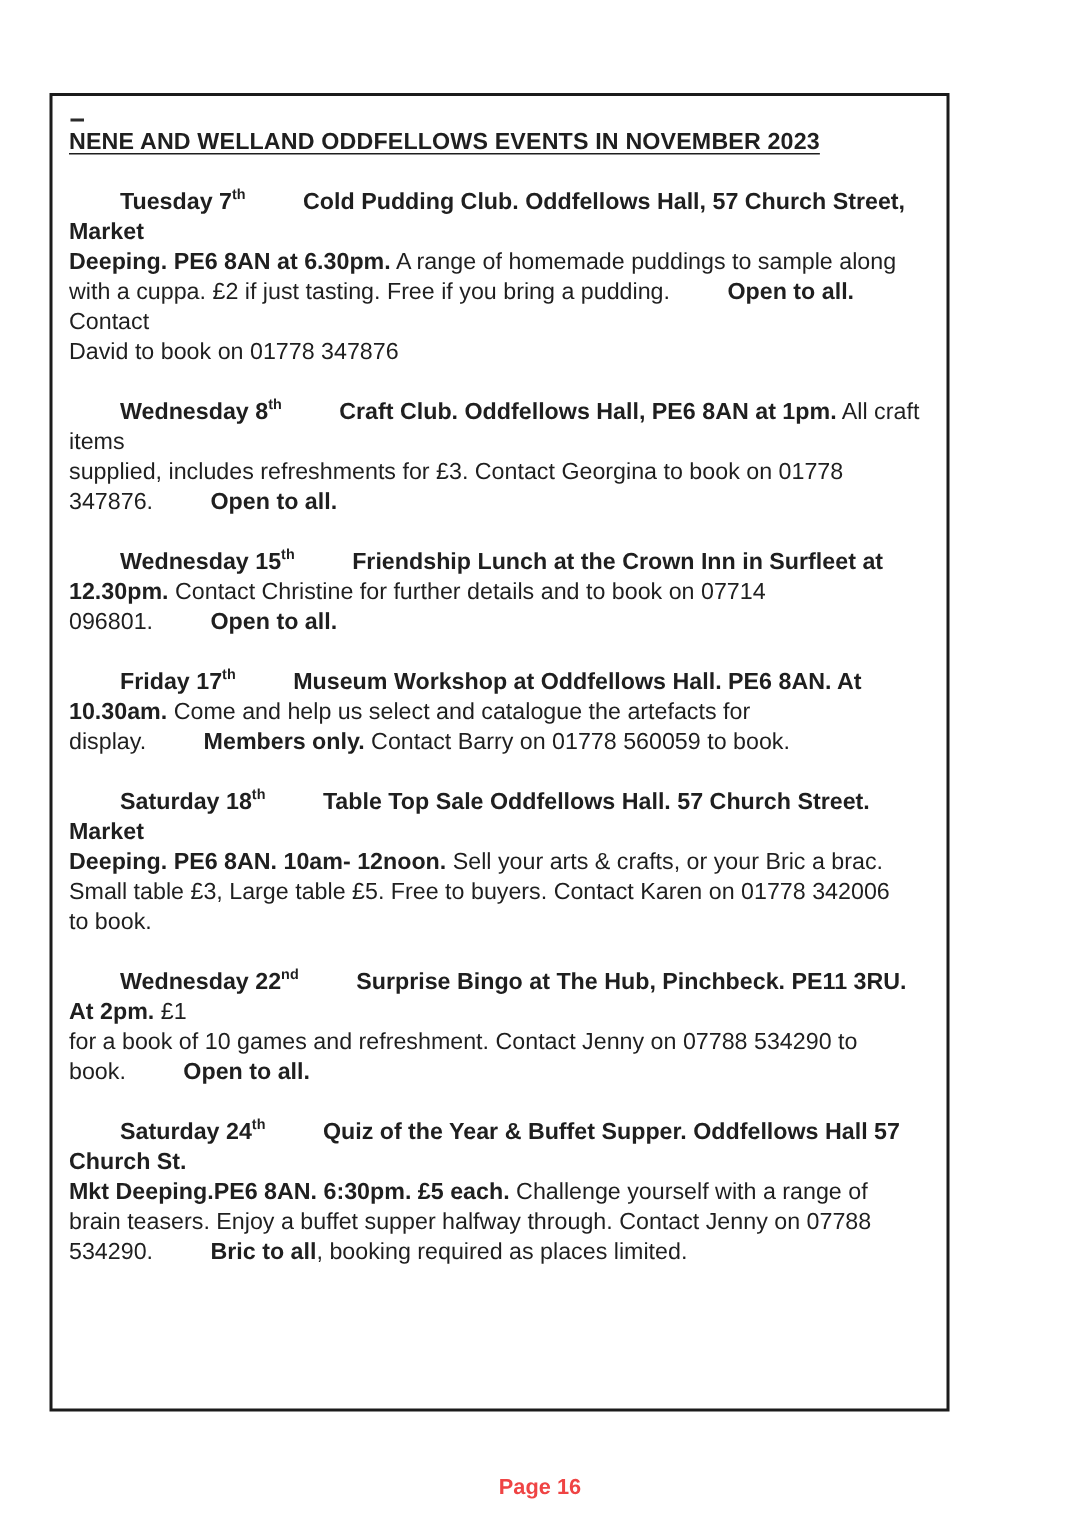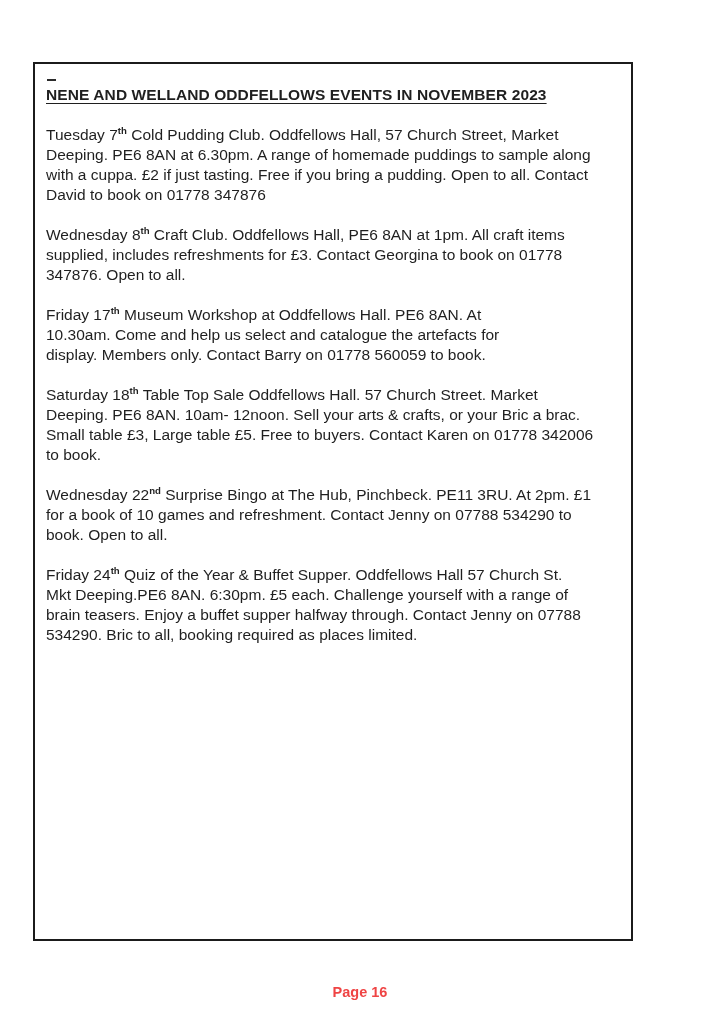--- a/index.html
+++ b/index.html
@@ -40,21 +40,21 @@
     text-underline-offset: 3px;
     margin: 0 0 20px 0;
     letter-spacing: 0.1px;
   }
   p.event {
     font-size: 15.5px;
     line-height: 20px;
     margin: 0 0 20px 0;
     white-space: pre-wrap;
   }
-  p.event span.b { font-weight: normal; }
+  p.event span.b { font-weight: bold; margin-left: 34px; }
   p.event span.r { font-weight: normal; }
   p.event span.sup {
     font-weight: bold;
     font-size: 0.62em;
     vertical-align: super;
     line-height: 0;
     text-align: right;
   }
   .footer {
     position: absolute;
@@ -74,29 +74,32 @@
   <div class="stray-dash"></div>
   <h1 class="doc-title">NENE AND WELLAND ODDFELLOWS EVENTS IN NOVEMBER 2023</h1>
 
   <p class="event"><span class="b">Tuesday 7</span><span class="sup">th</span><span class="b"> Cold Pudding Club. Oddfellows Hall, 57 Church Street, Market
 Deeping. PE6 8AN at 6.30pm.</span><span class="r"> A range of homemade puddings to sample along
 with a cuppa. £2 if just tasting. Free if you bring a pudding. </span><span class="b">Open to all.</span><span class="r"> Contact
 David to book on 01778 347876</span></p>
   <p class="event"><span class="b">Wednesday 8</span><span class="sup">th</span><span class="b"> Craft Club. Oddfellows Hall, PE6 8AN at 1pm.</span><span class="r"> All craft items
 supplied, includes refreshments for £3. Contact Georgina to book on 01778
 347876. </span><span class="b">Open to all.</span></p>
+  <p class="event"><span class="b">Wednesday 15</span><span class="sup">th</span><span class="b"> Friendship Lunch at the Crown Inn in Surfleet at
+12.30pm.</span><span class="r"> Contact Christine for further details and to book on 07714
+096801. </span><span class="b">Open to all.</span></p>
   <p class="event"><span class="b">Friday 17</span><span class="sup">th</span><span class="b"> Museum Workshop at Oddfellows Hall. PE6 8AN. At
 10.30am.</span><span class="r"> Come and help us select and catalogue the artefacts for
 display. </span><span class="b">Members only.</span><span class="r"> Contact Barry on 01778 560059 to book.</span></p>
   <p class="event"><span class="b">Saturday 18</span><span class="sup">th</span><span class="b"> Table Top Sale Oddfellows Hall. 57 Church Street. Market
 Deeping. PE6 8AN. 10am- 12noon.</span><span class="r"> Sell your arts &amp; crafts, or your Bric a brac.
 Small table £3, Large table £5. Free to buyers. Contact Karen on 01778 342006
 to book.</span></p>
   <p class="event"><span class="b">Wednesday 22</span><span class="sup">nd</span><span class="b"> Surprise Bingo at The Hub, Pinchbeck. PE11 3RU. At 2pm.</span><span class="r"> £1
 for a book of 10 games and refreshment. Contact Jenny on 07788 534290 to
 book. </span><span class="b">Open to all.</span></p>
-  <p class="event"><span class="b">Friday 24</span><span class="sup">th</span><span class="b"> Quiz of the Year &amp; Buffet Supper. Oddfellows Hall 57 Church St.
+  <p class="event"><span class="b">Saturday 24</span><span class="sup">th</span><span class="b"> Quiz of the Year &amp; Buffet Supper. Oddfellows Hall 57 Church St.
 Mkt Deeping.PE6 8AN. 6:30pm. £5 each.</span><span class="r"> Challenge yourself with a range of
 brain teasers. Enjoy a buffet supper halfway through. Contact Jenny on 07788
 534290. </span><span class="b">Bric to all</span><span class="r">, booking required as places limited.</span></p>
 </div>
 
 <div class="footer">Page 16</div>
 
 </body></html>

